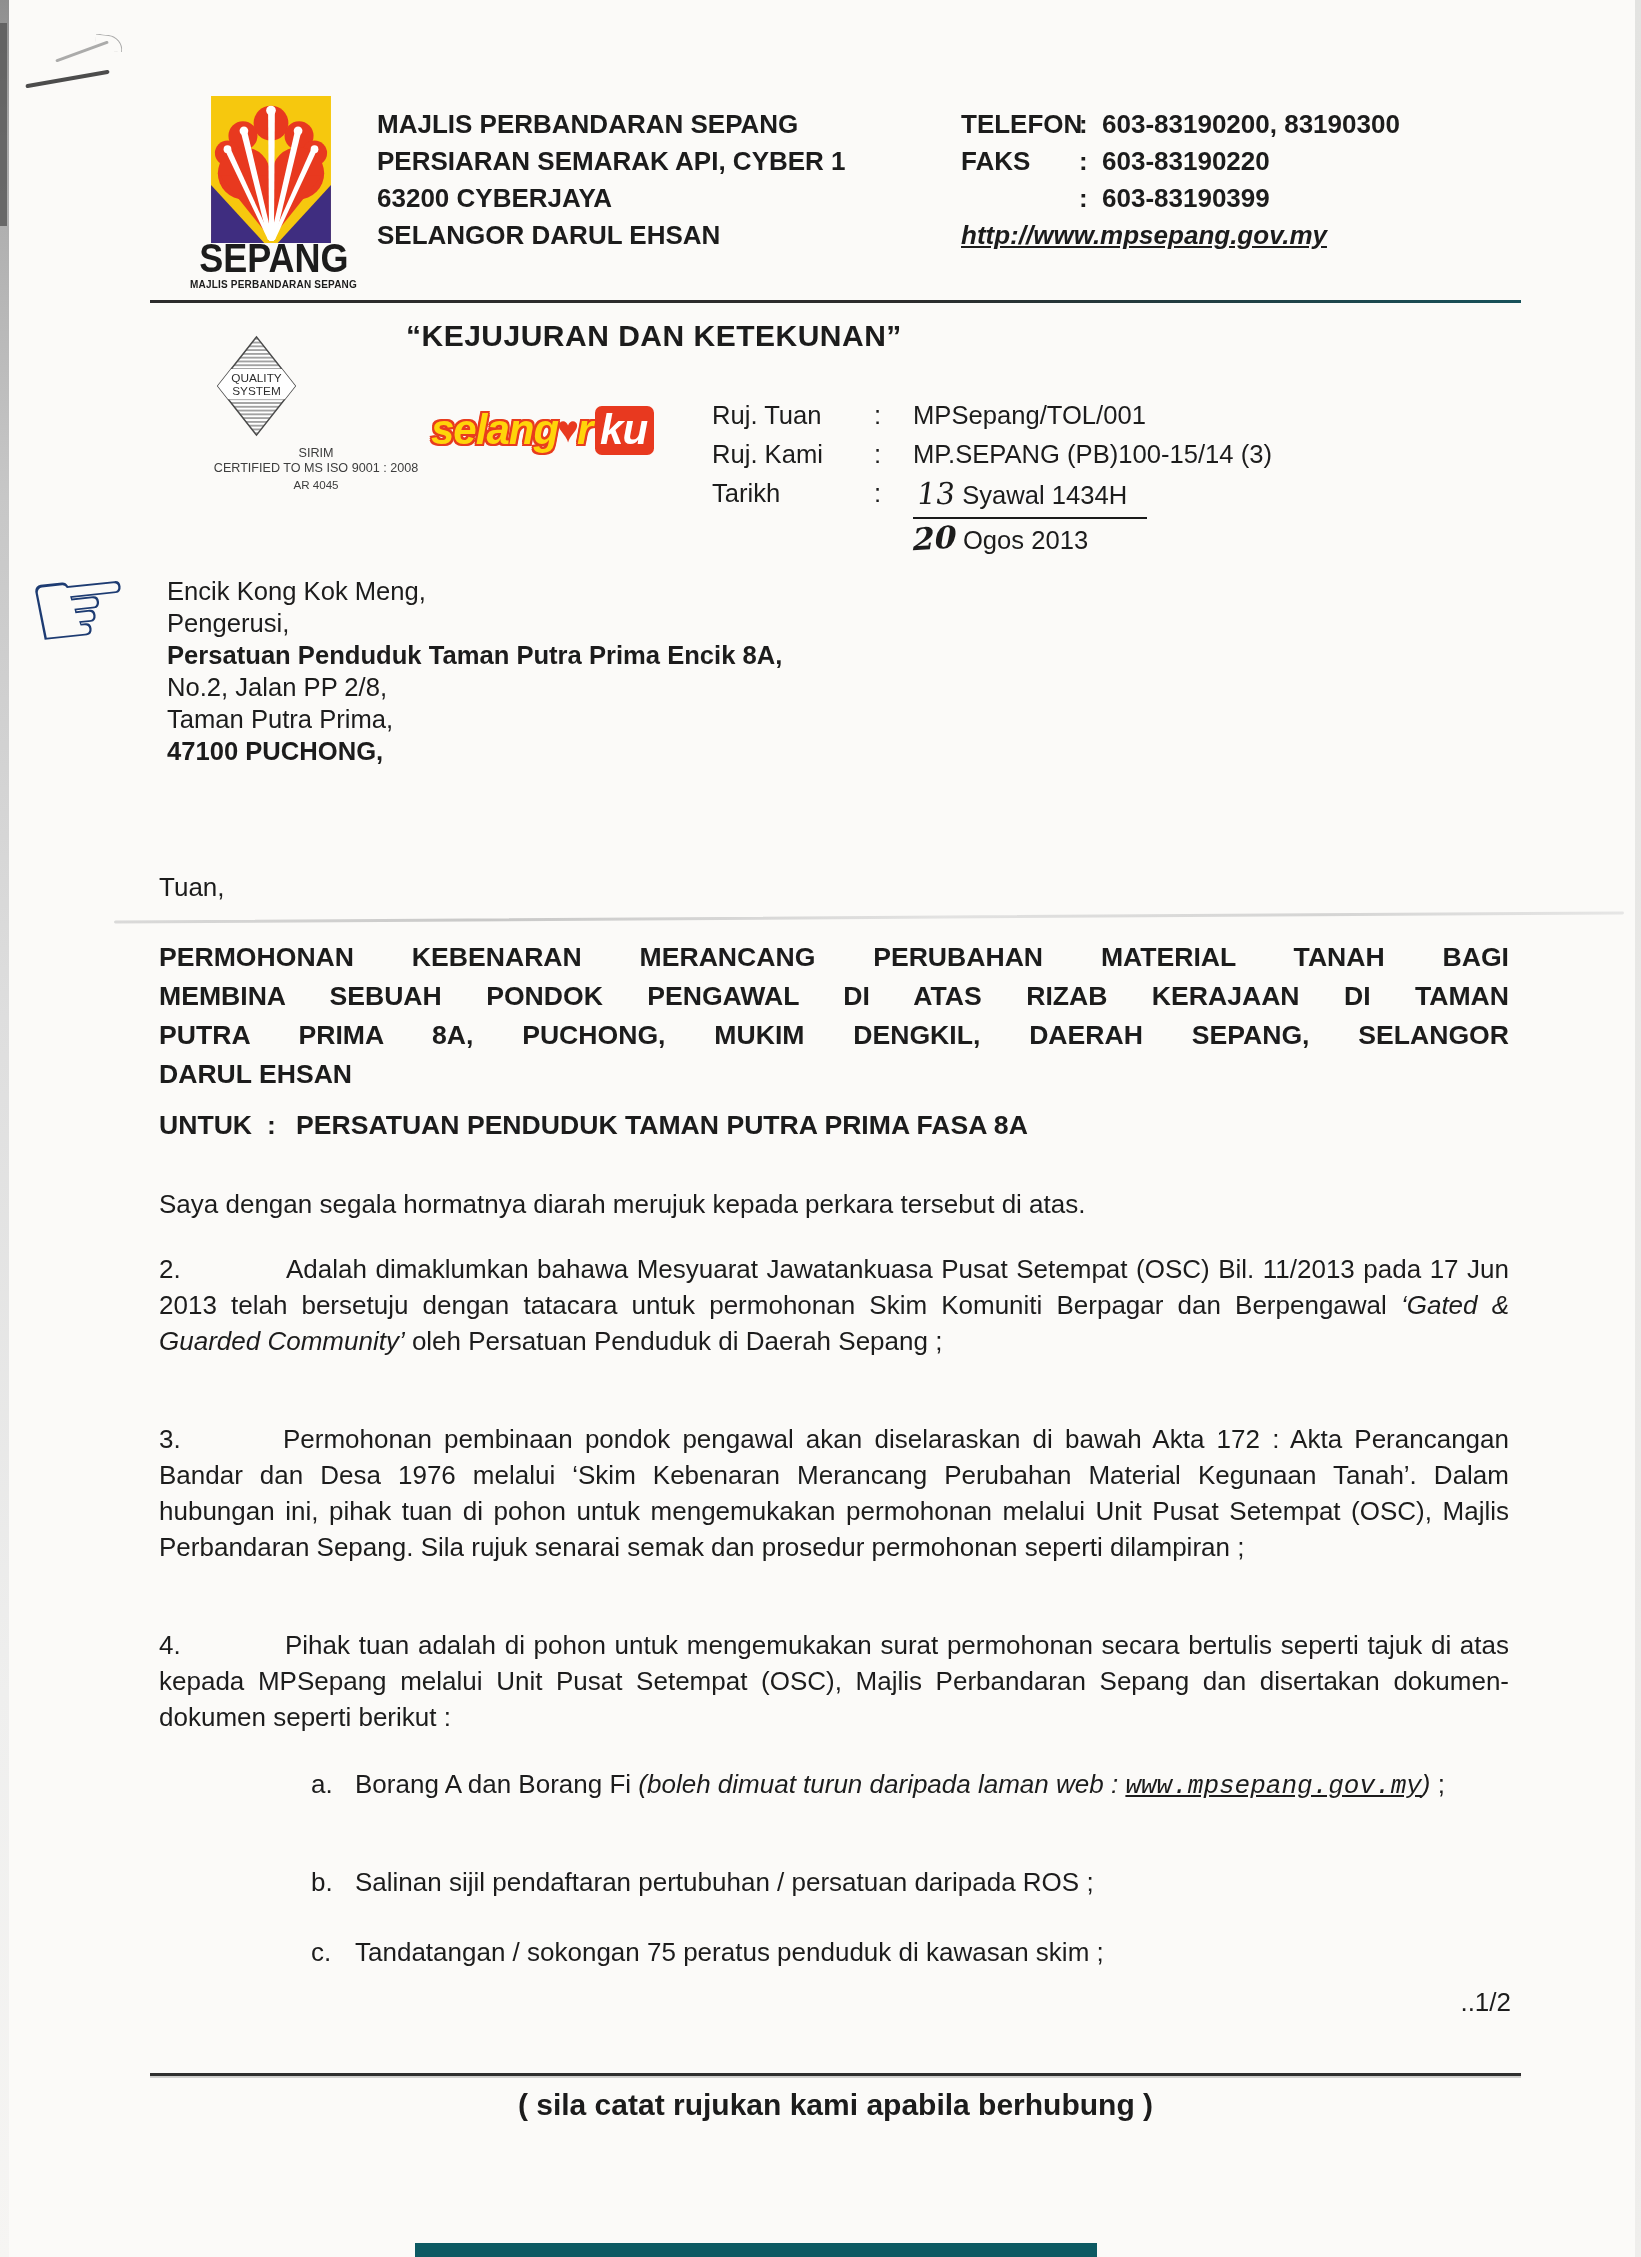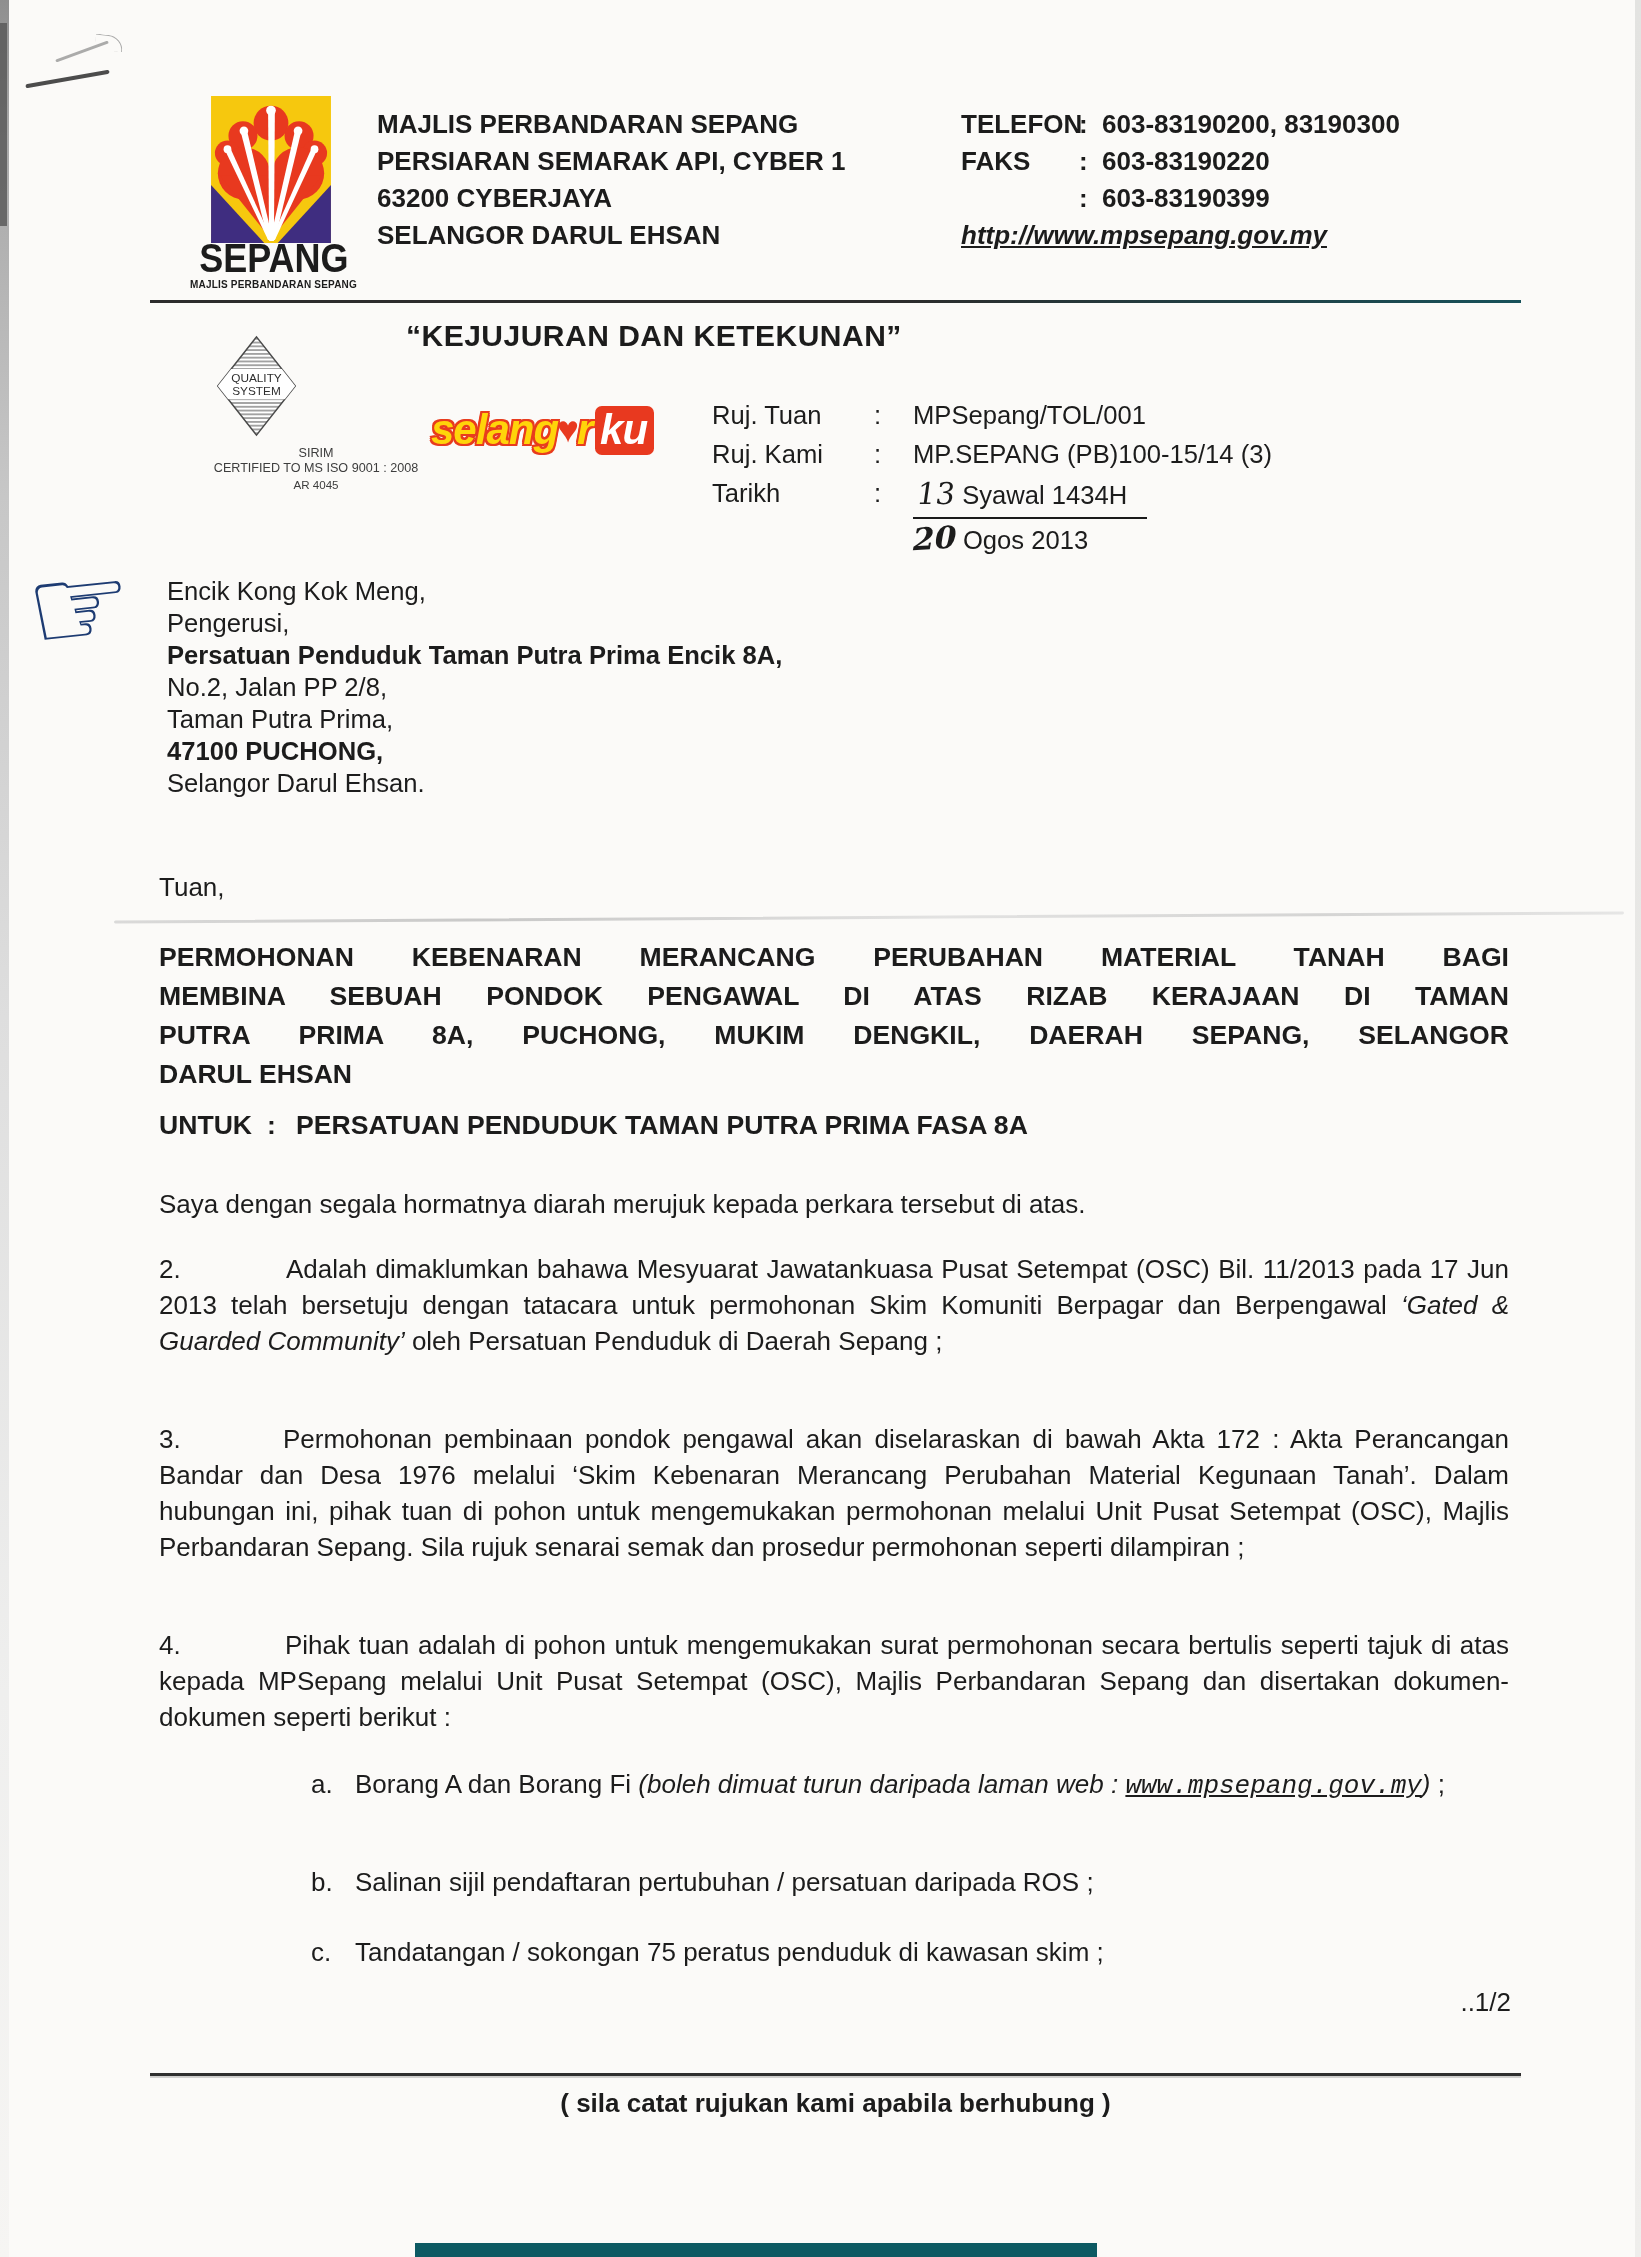--- a/index.html
+++ b/index.html
@@ -84,21 +84,21 @@
   .litem{display:flex;width:1198px;font-size:26px;line-height:39px;}
   .litem .ll{width:44px;flex:none;}
   .litem .lt{text-align:justify;text-align-last:left;}
   .ia{left:311px;top:1765px;}
   .ib{left:311px;top:1863px;}
   .ic{left:311px;top:1933px;}
 
   .pagenum{left:1347px;top:1987px;width:164px;text-align:right;font-size:26px;}
 
   .frule{left:150px;top:2073px;width:1371px;height:2.9px;background:#2f2f2f;box-shadow:0 1.9px 0 rgba(0,0,0,.18);}
-  .fnote{left:150px;top:2088px;width:1371px;text-align:center;font-size:26px;font-weight:bold;}
+  .fnote{left:150px;top:2088px;width:1371px;text-align:center;font-size:30px;font-weight:bold;}
 </style>
 </head>
 <body>
 
 <div class="page">
 
   <div class="abs edge-left"></div>
   <div class="abs edge-left-dark"></div>
   <div class="abs edge-right"></div>
   <div class="abs pen1"></div>
@@ -202,21 +202,20 @@
   </div>
 
   <div class="abs stamp">☞</div>
   <div class="abs recipient">
     <div>Encik Kong Kok Meng,</div>
     <div>Pengerusi,</div>
     <div class="bold">Persatuan Penduduk Taman Putra Prima Encik 8A,</div>
     <div>No.2, Jalan PP 2/8,</div>
     <div>Taman Putra Prima,</div>
     <div class="bold">47100 PUCHONG,</div>
-    <div>Selangor Darul Ehsan.</div>
   </div>
 
   <div class="abs saluta">Tuan,</div>
 
   <div class="abs subject">
     <div class="jline">PERMOHONAN KEBENARAN MERANCANG PERUBAHAN MATERIAL TANAH BAGI</div>
     <div class="jline">MEMBINA SEBUAH PONDOK PENGAWAL DI ATAS RIZAB KERAJAAN DI TAMAN</div>
     <div class="jline">PUTRA PRIMA 8A, PUCHONG, MUKIM DENGKIL, DAERAH SEPANG, SELANGOR</div>
     <div class="jline jlast">DARUL EHSAN</div>
   </div>

